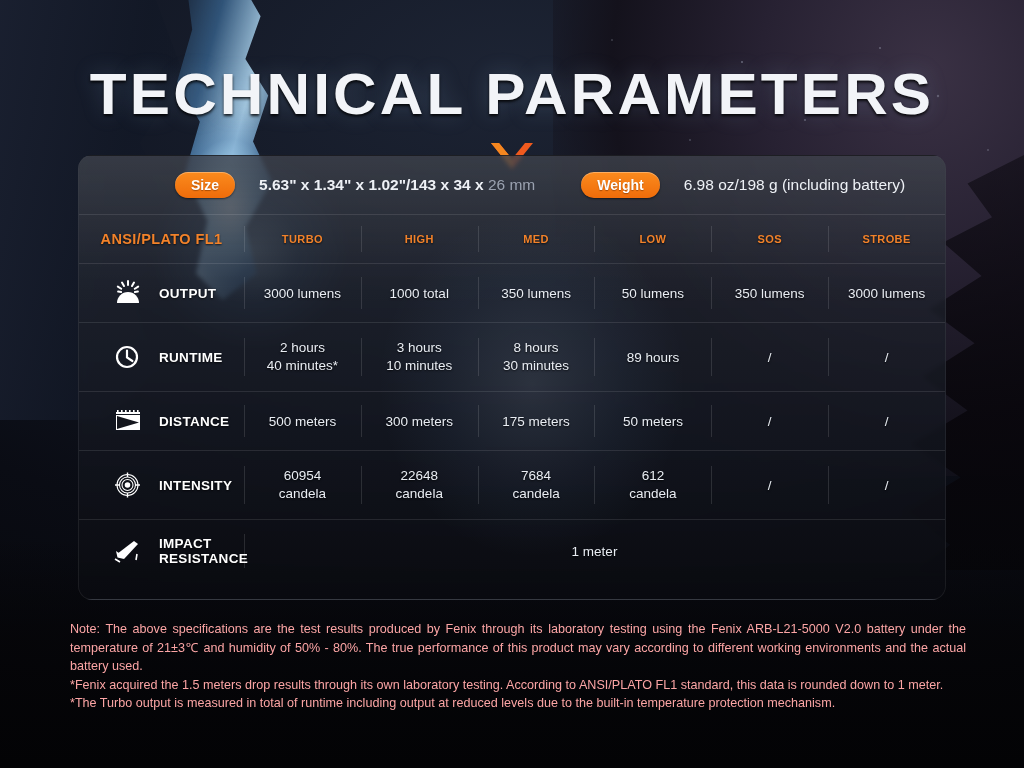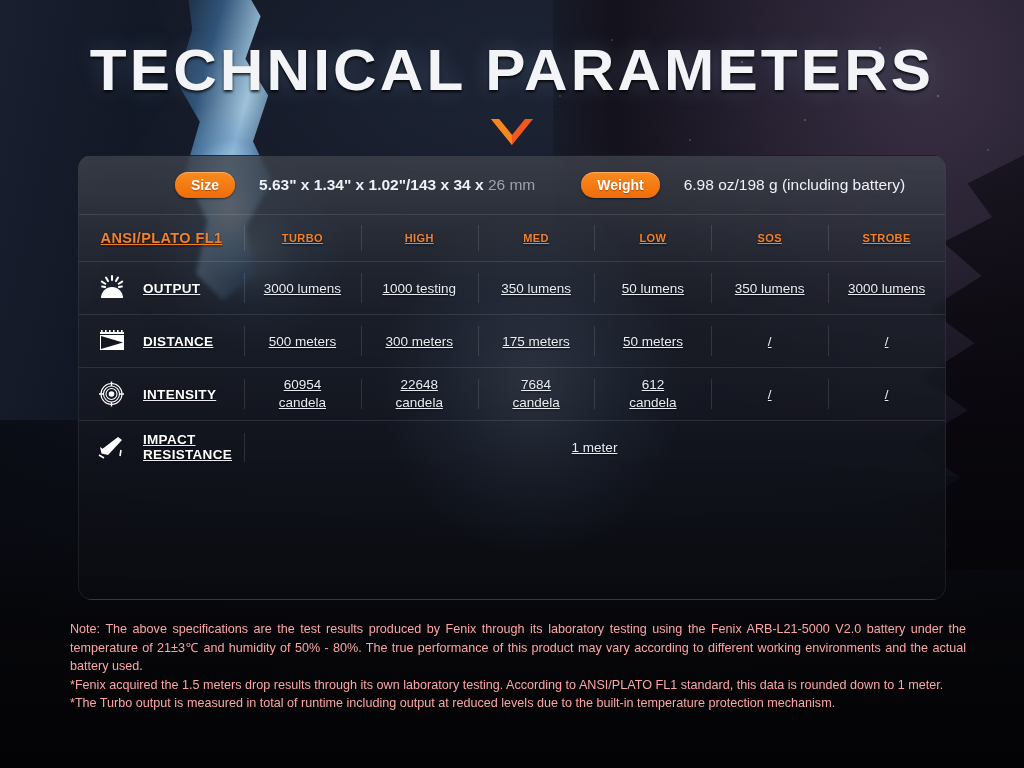--- a/index.html
+++ b/index.html
@@ -43,21 +43,21 @@
     position:absolute; right:-10px; top:150px; width:175px; height:420px;
     background:linear-gradient(180deg, rgba(10,8,14,.55) 0%, rgba(8,6,11,.9) 70%, #06060a 100%);
     clip-path:polygon(100% 0,62% 8%,76% 16%,48% 22%,70% 30%,40% 38%,66% 46%,36% 54%,62% 62%,30% 70%,58% 78%,26% 86%,52% 94%,34% 100%,100% 100%);
   }
   .bg-ground {
     position:absolute; left:0; right:0; bottom:0; height:230px;
     background:linear-gradient(180deg, rgba(6,6,10,0) 0%, rgba(5,5,8,.85) 45%, #030305 100%);
   }
 
   
-  #title-block { position:absolute; left:0; right:0; top:36px; text-align:center; }
+  #title-block { position:absolute; left:0; right:0; top:60px; text-align:center; }
   #page-title {
     font-size:58px; font-weight:700; letter-spacing:3px;
     color:#f2f4f8;
     font-family:"Liberation Sans Narrow","Liberation Sans", sans-serif;
     transform:scaleX(1.04);
     text-shadow:0 2px 3px rgba(0,0,0,.85), 0 0 22px rgba(150,190,230,.22);
   }
   #chevron { margin:14px auto 0; width:46px; height:30px; display:block; }
 
   
@@ -100,22 +100,21 @@
   #weight-pill { margin-left:22px; }
   #weight-val { font-weight:400; font-size:15.5px; }
 
   
   #spec-table { position:relative; width:100%; border-collapse:collapse; table-layout:fixed; }
   #spec-table col.c-label { width:165px; }
   #spec-table th, #spec-table td {
     text-align:center; vertical-align:middle;
     border-top:1px solid rgba(255,255,255,.10);
     position:relative;
-    padding:0;
-    text-decoration:underline;
+    padding:16px;
   }
   #spec-table tr.hdr th {
     color:#f2822a; font-size:11px; font-weight:700; letter-spacing:.4px;
     height:47px;
     text-shadow:0 1px 2px rgba(0,0,0,.7);
   }
   #spec-table tr.hdr th.lbl { font-size:14.5px; }
   #spec-table td {
     color:#e9edf3; font-size:13.5px; line-height:17px;
     height:53px;
@@ -222,27 +221,47 @@
                 <rect x="14" y="0" width="2" height="6" rx="1" transform="rotate(58 15 13)"></rect>
                 <rect x="14" y="0" width="2" height="6" rx="1" transform="rotate(-58 15 13)"></rect>
                 <rect x="14" y="2" width="2" height="5" rx="1" transform="rotate(82 15 13)"></rect>
                 <rect x="14" y="2" width="2" height="5" rx="1" transform="rotate(-82 15 13)"></rect>
               </g>
             </svg>
             <span class="txt">OUTPUT</span>
           </div>
         </td>
         <td class="cellsep">3000 lumens</td>
-        <td class="cellsep">1000 testing</td>
+        <td class="cellsep">1000 total</td>
         <td class="cellsep">350 lumens</td>
         <td class="cellsep">50 lumens</td>
         <td class="cellsep">350 lumens</td>
         <td class="cellsep">3000 lumens</td>
       </tr>
 
+      <tr>
+        <td>
+          <div class="rowlabel">
+            <svg class="ico" viewBox="0 0 30 26">
+              <circle cx="14" cy="13" r="10" fill="none" stroke="#fff" stroke-width="2.2"></circle>
+              <path d="M14 6.5 V13.4 L19.4 17" fill="none" stroke="#fff" stroke-width="2.2" stroke-linecap="round"></path>
+            </svg>
+            <span class="txt">RUNTIME</span>
+          </div>
+        </td>
+        <td class="cellsep two-line" style="white-space:pre-line">2 hours
+40 minutes*</td>
+        <td class="cellsep two-line" style="white-space:pre-line">3 hours
+10 minutes</td>
+        <td class="cellsep two-line" style="white-space:pre-line">8 hours
+30 minutes</td>
+        <td class="cellsep">89 hours</td>
+        <td class="cellsep">/</td>
+        <td class="cellsep">/</td>
+      </tr>
 
       <tr>
         <td>
           <div class="rowlabel">
             <svg class="ico" viewBox="0 0 30 26">
               <rect x="3" y="4" width="24" height="2" fill="#fff"></rect>
               <g fill="#fff">
                 <rect x="4" y="2" width="1.6" height="3"></rect>
                   <rect x="8" y="2" width="1.6" height="3"></rect>
                 <rect x="12" y="2" width="1.6" height="3"></rect>

